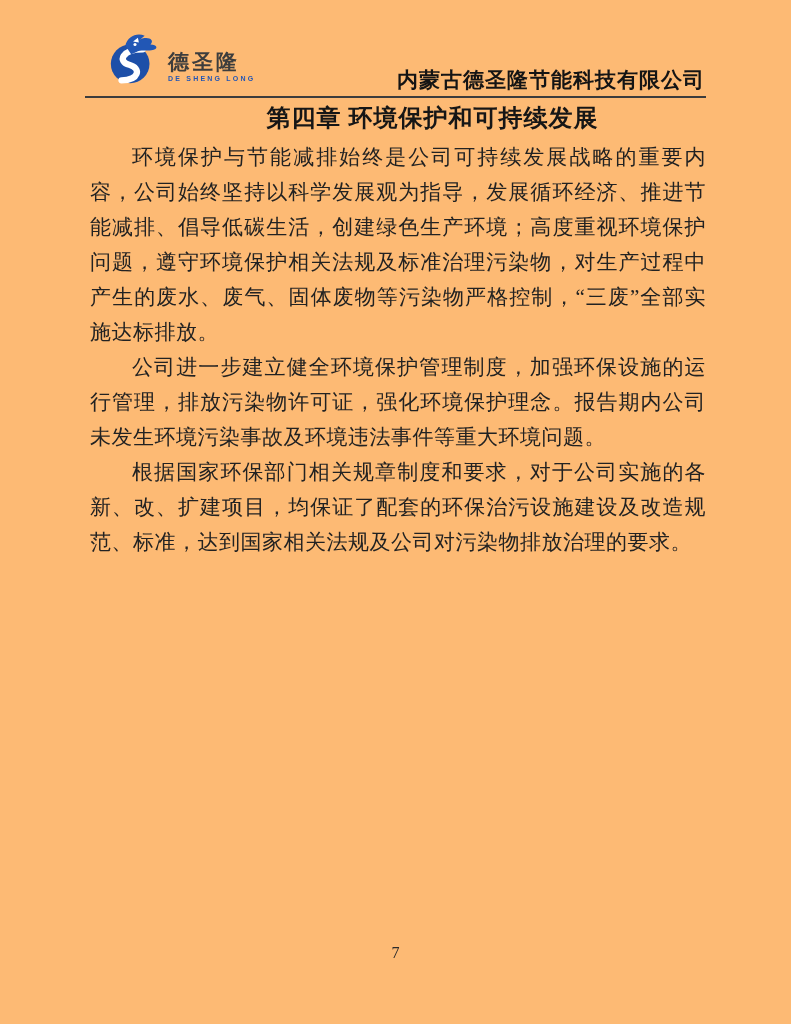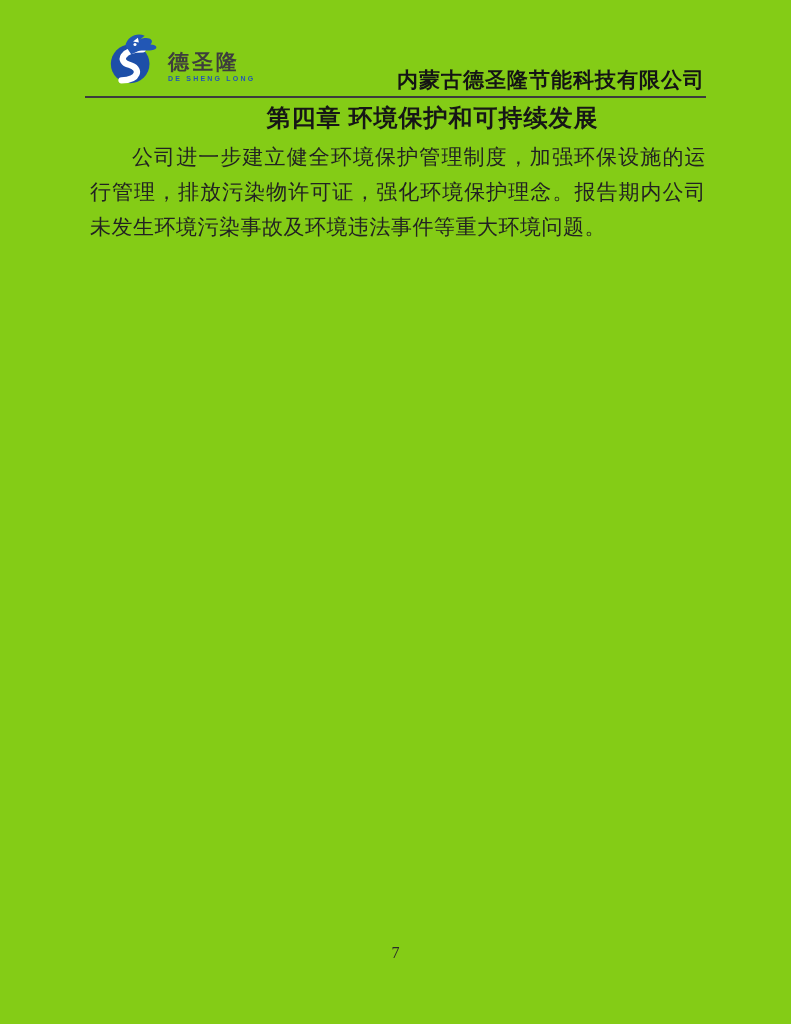--- a/index.html
+++ b/index.html
@@ -4,21 +4,21 @@
 <style>
   html, body {
     margin: 0;
     padding: 0;
     background: #ffffff;
   }
   .page {
     position: relative;
     width: 791px;
     height: 1024px;
-    background: #84cc16;
+    background: #fdba74;
     overflow: hidden;
     font-family: "Liberation Serif", "DejaVu Serif", serif;
     color: #1f1f1f;
   }
   
   .logo {
     position: absolute;
     left: 106px;
     top: 30px;
     display: flex;
@@ -133,18 +133,20 @@
       <span class="logo-en">DE SHENG LONG</span>
     </span>
   </div>
 
   <div class="company-name">内蒙古德圣隆节能科技有限公司</div>
   <div class="header-rule"></div>
 
   <h1 class="doc-title">第四章 环境保护和可持续发展</h1>
 
   <div class="content">
+    <p>环境保护与节能减排始终是公司可持续发展战略的重要内容，公司始终坚持以科学发展观为指导，发展循环经济、推进节能减排、倡导低碳生活，创建绿色生产环境；高度重视环境保护问题，遵守环境保护相关法规及标准治理污染物，对生产过程中产生的废水、废气、固体废物等污染物严格控制，“三废”全部实施达标排放。</p>
     <p>公司进一步建立健全环境保护管理制度，加强环保设施的运行管理，排放污染物许可证，强化环境保护理念。报告期内公司未发生环境污染事故及环境违法事件等重大环境问题。</p>
+    <p>根据国家环保部门相关规章制度和要求，对于公司实施的各新、改、扩建项目，均保证了配套的环保治污设施建设及改造规范、标准，达到国家相关法规及公司对污染物排放治理的要求。</p>
   </div>
 
   <div class="page-number">7</div>
 
 </div>
 
 </body></html>

